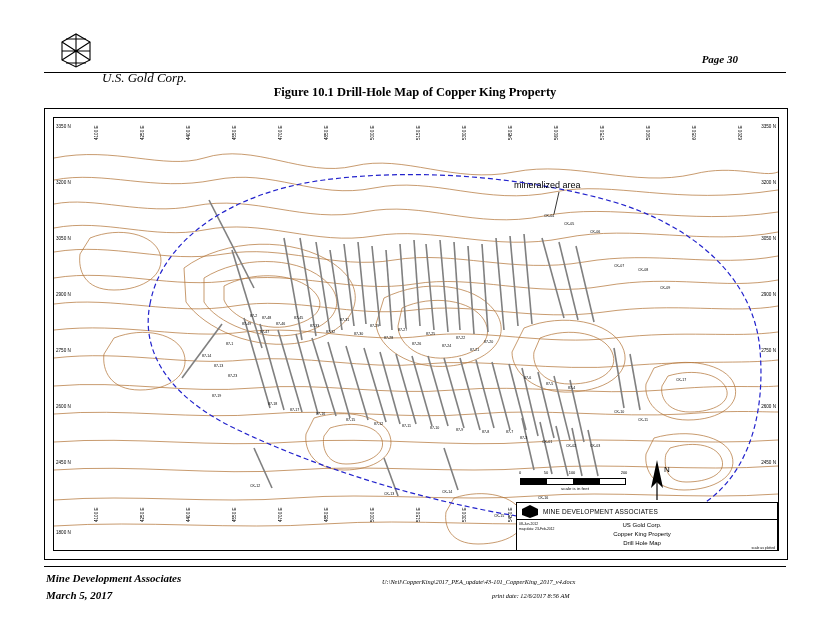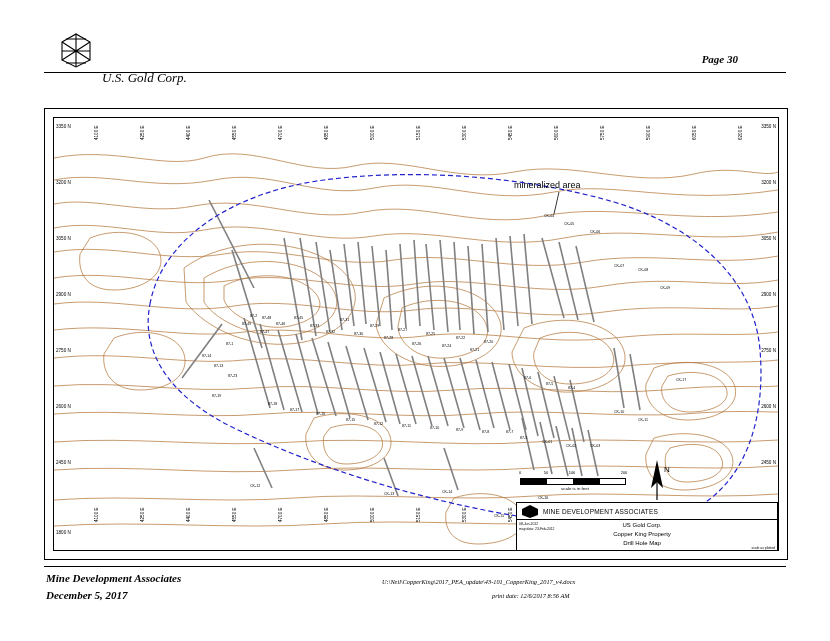--- a/index.html
+++ b/index.html
@@ -171,20 +171,21 @@
         <path d="M8 12 L22 4 L36 12 L36 30 L22 37 L8 30 Z"></path>
         <path d="M8 12 L36 30 M36 12 L8 30 M22 4 L22 37 M8 21 L36 21"></path>
         <path d="M12 9 L32 9 M12 33 L32 33"></path>
       </g>
     </svg>
     <div class="header-sub">U.S. Gold Corp.</div>
     <div class="header-page">Page 30</div>
     <div class="header-rule"></div>
   </div>
 
+  <div class="fig-caption">Figure 10.1 Drill-Hole Map of Copper King Property</div>
 
   <div class="map-frame">
     <div class="map-inner">
 
       <svg class="layer" viewBox="0 0 724 432" preserveAspectRatio="none">
         <g fill="none" stroke="#b07030" stroke-width="0.7">
           <path d="M0,40 C60,28 110,52 150,40 C200,24 250,60 300,48 C350,36 400,66 460,54 C520,42 580,70 640,56 C680,46 710,60 724,54"></path>
           <path d="M0,62 C50,52 100,74 160,62 C220,50 260,82 320,70 C380,58 430,88 500,74 C560,62 620,88 724,72"></path>
           <path d="M0,86 C40,78 90,98 140,88 C200,76 250,106 310,94 C370,82 420,112 490,98 C560,84 630,108 724,94"></path>
           <path d="M0,110 C50,100 100,122 150,112 C210,100 260,128 320,118 C380,108 440,134 510,120 C580,106 650,128 724,114"></path>
@@ -433,17 +434,17 @@
           </div>
           <div class="tb-right">scale as plotted</div>
         </div>
       </div>
 
     </div>
   </div>
 
   <div class="footer-rule"></div>
   <div class="footer-left1">Mine Development Associates</div>
-  <div class="footer-left2">December 5, 2017</div>
+  <div class="footer-left2">March 5, 2017</div>
   <div class="footer-path">U:\Neil\CopperKing\2017_PEA_update\43-101_CopperKing_2017_v4.docx</div>
   <div class="footer-print">print date: 12/6/2017 8:56 AM</div>
 
 </div>
 
 </body></html>

